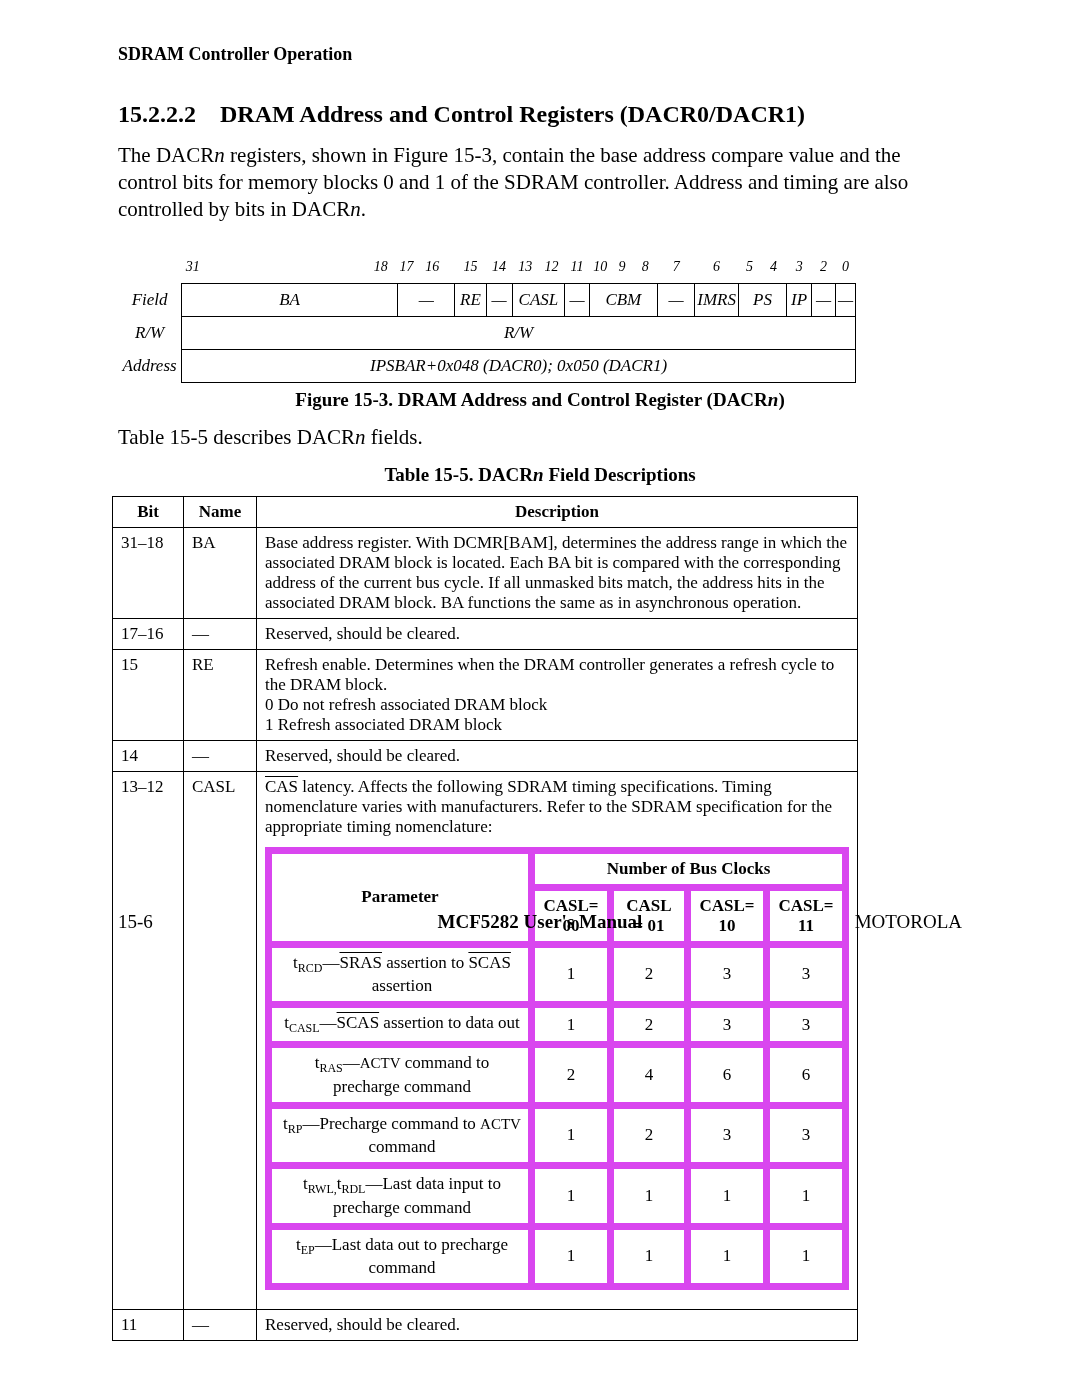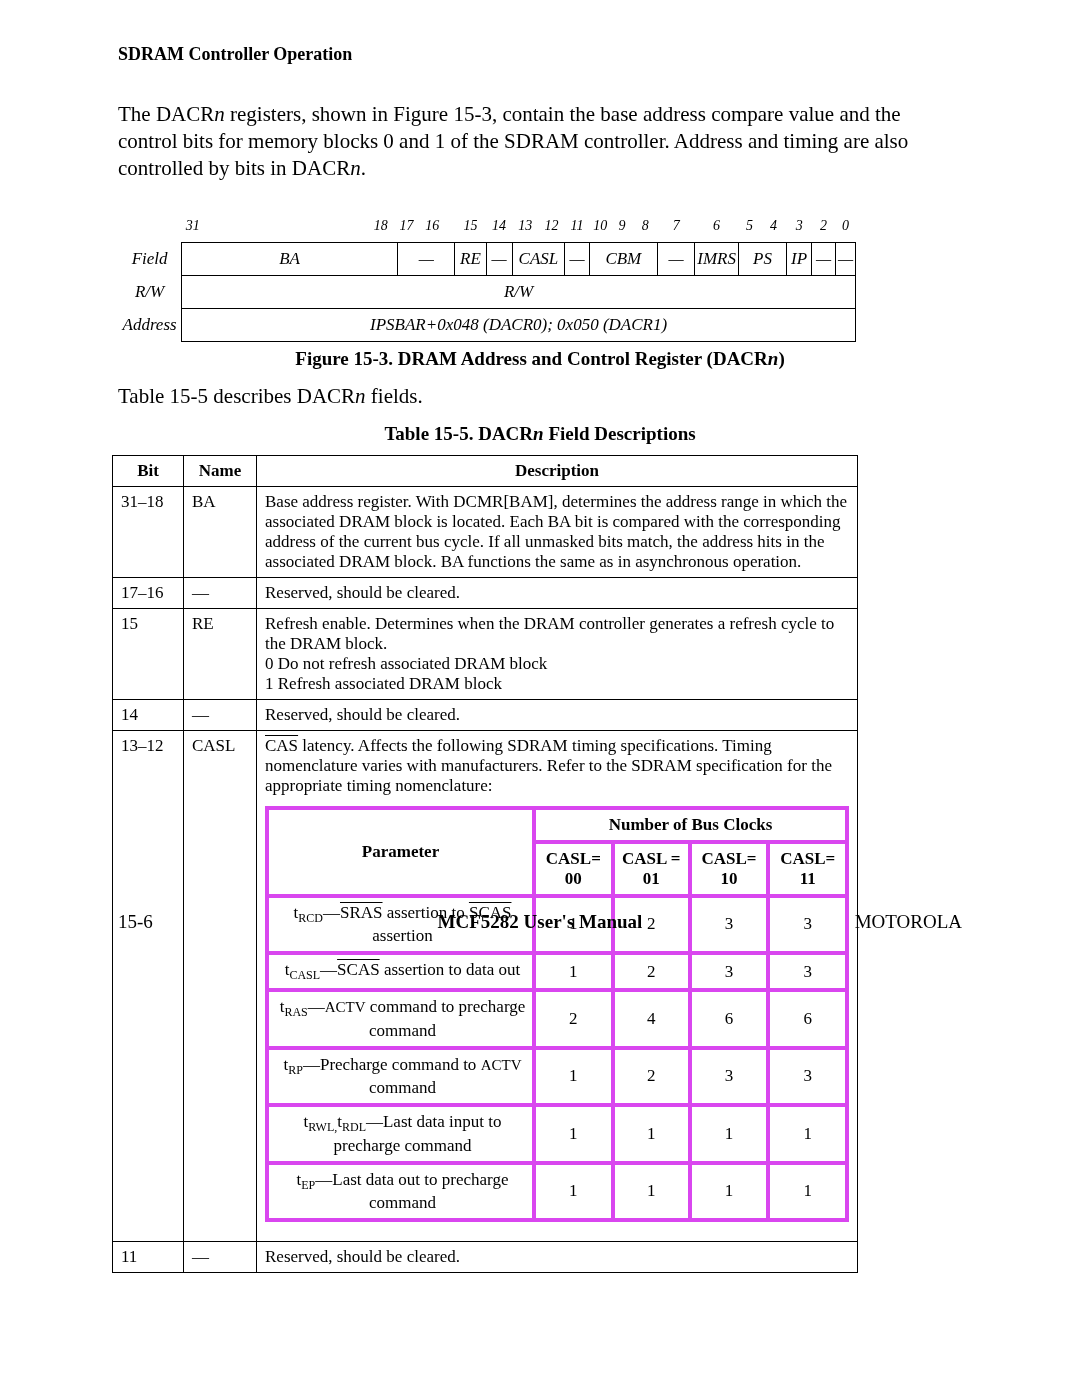--- a/index.html
+++ b/index.html
@@ -111,21 +111,21 @@
   td.center { text-align: center; }
 
   
   table.inner {
     border-collapse: collapse;
     width: 100%;
     margin-top: 10px;
     font-size: 17px;
   }
   table.inner th, table.inner td {
-    border: 4px solid #d946ef;
+    border: 7px solid #d946ef;
     padding: 5px 6px;
     text-align: center;
     vertical-align: middle;
   }
   table.inner td.param {
     text-align: center;
     padding-left: 10px;
   }
   .ovl {
     text-decoration: overline;
@@ -162,20 +162,24 @@
   }
   .footer .left, .footer .right { position: relative; z-index: 1; }
 </style>
 </head>
 <body>
 
 <div class="page">
 
   <div class="running-header">SDRAM Controller Operation</div>
 
+  <div class="section-heading">
+    <span>15.2.2.2</span>&nbsp;&nbsp;&nbsp;
+    <span>DRAM Address and Control Registers (DACR0/DACR1)</span>
+  </div>
 
   <div class="body-para">
     <span>The DACR</span><span class="ital">n</span><span> registers, shown in Figure 15-3, contain the base address compare value and the control bits for memory blocks 0 and 1 of the SDRAM controller. Address and timing are also controlled by bits in DACR</span><span class="ital">n</span><span>.</span>
   </div>
 
   <div class="reg-wrap">
     <table class="reg">
       <colgroup>
         <col style="width:56px">
         <col style="width:218px">

